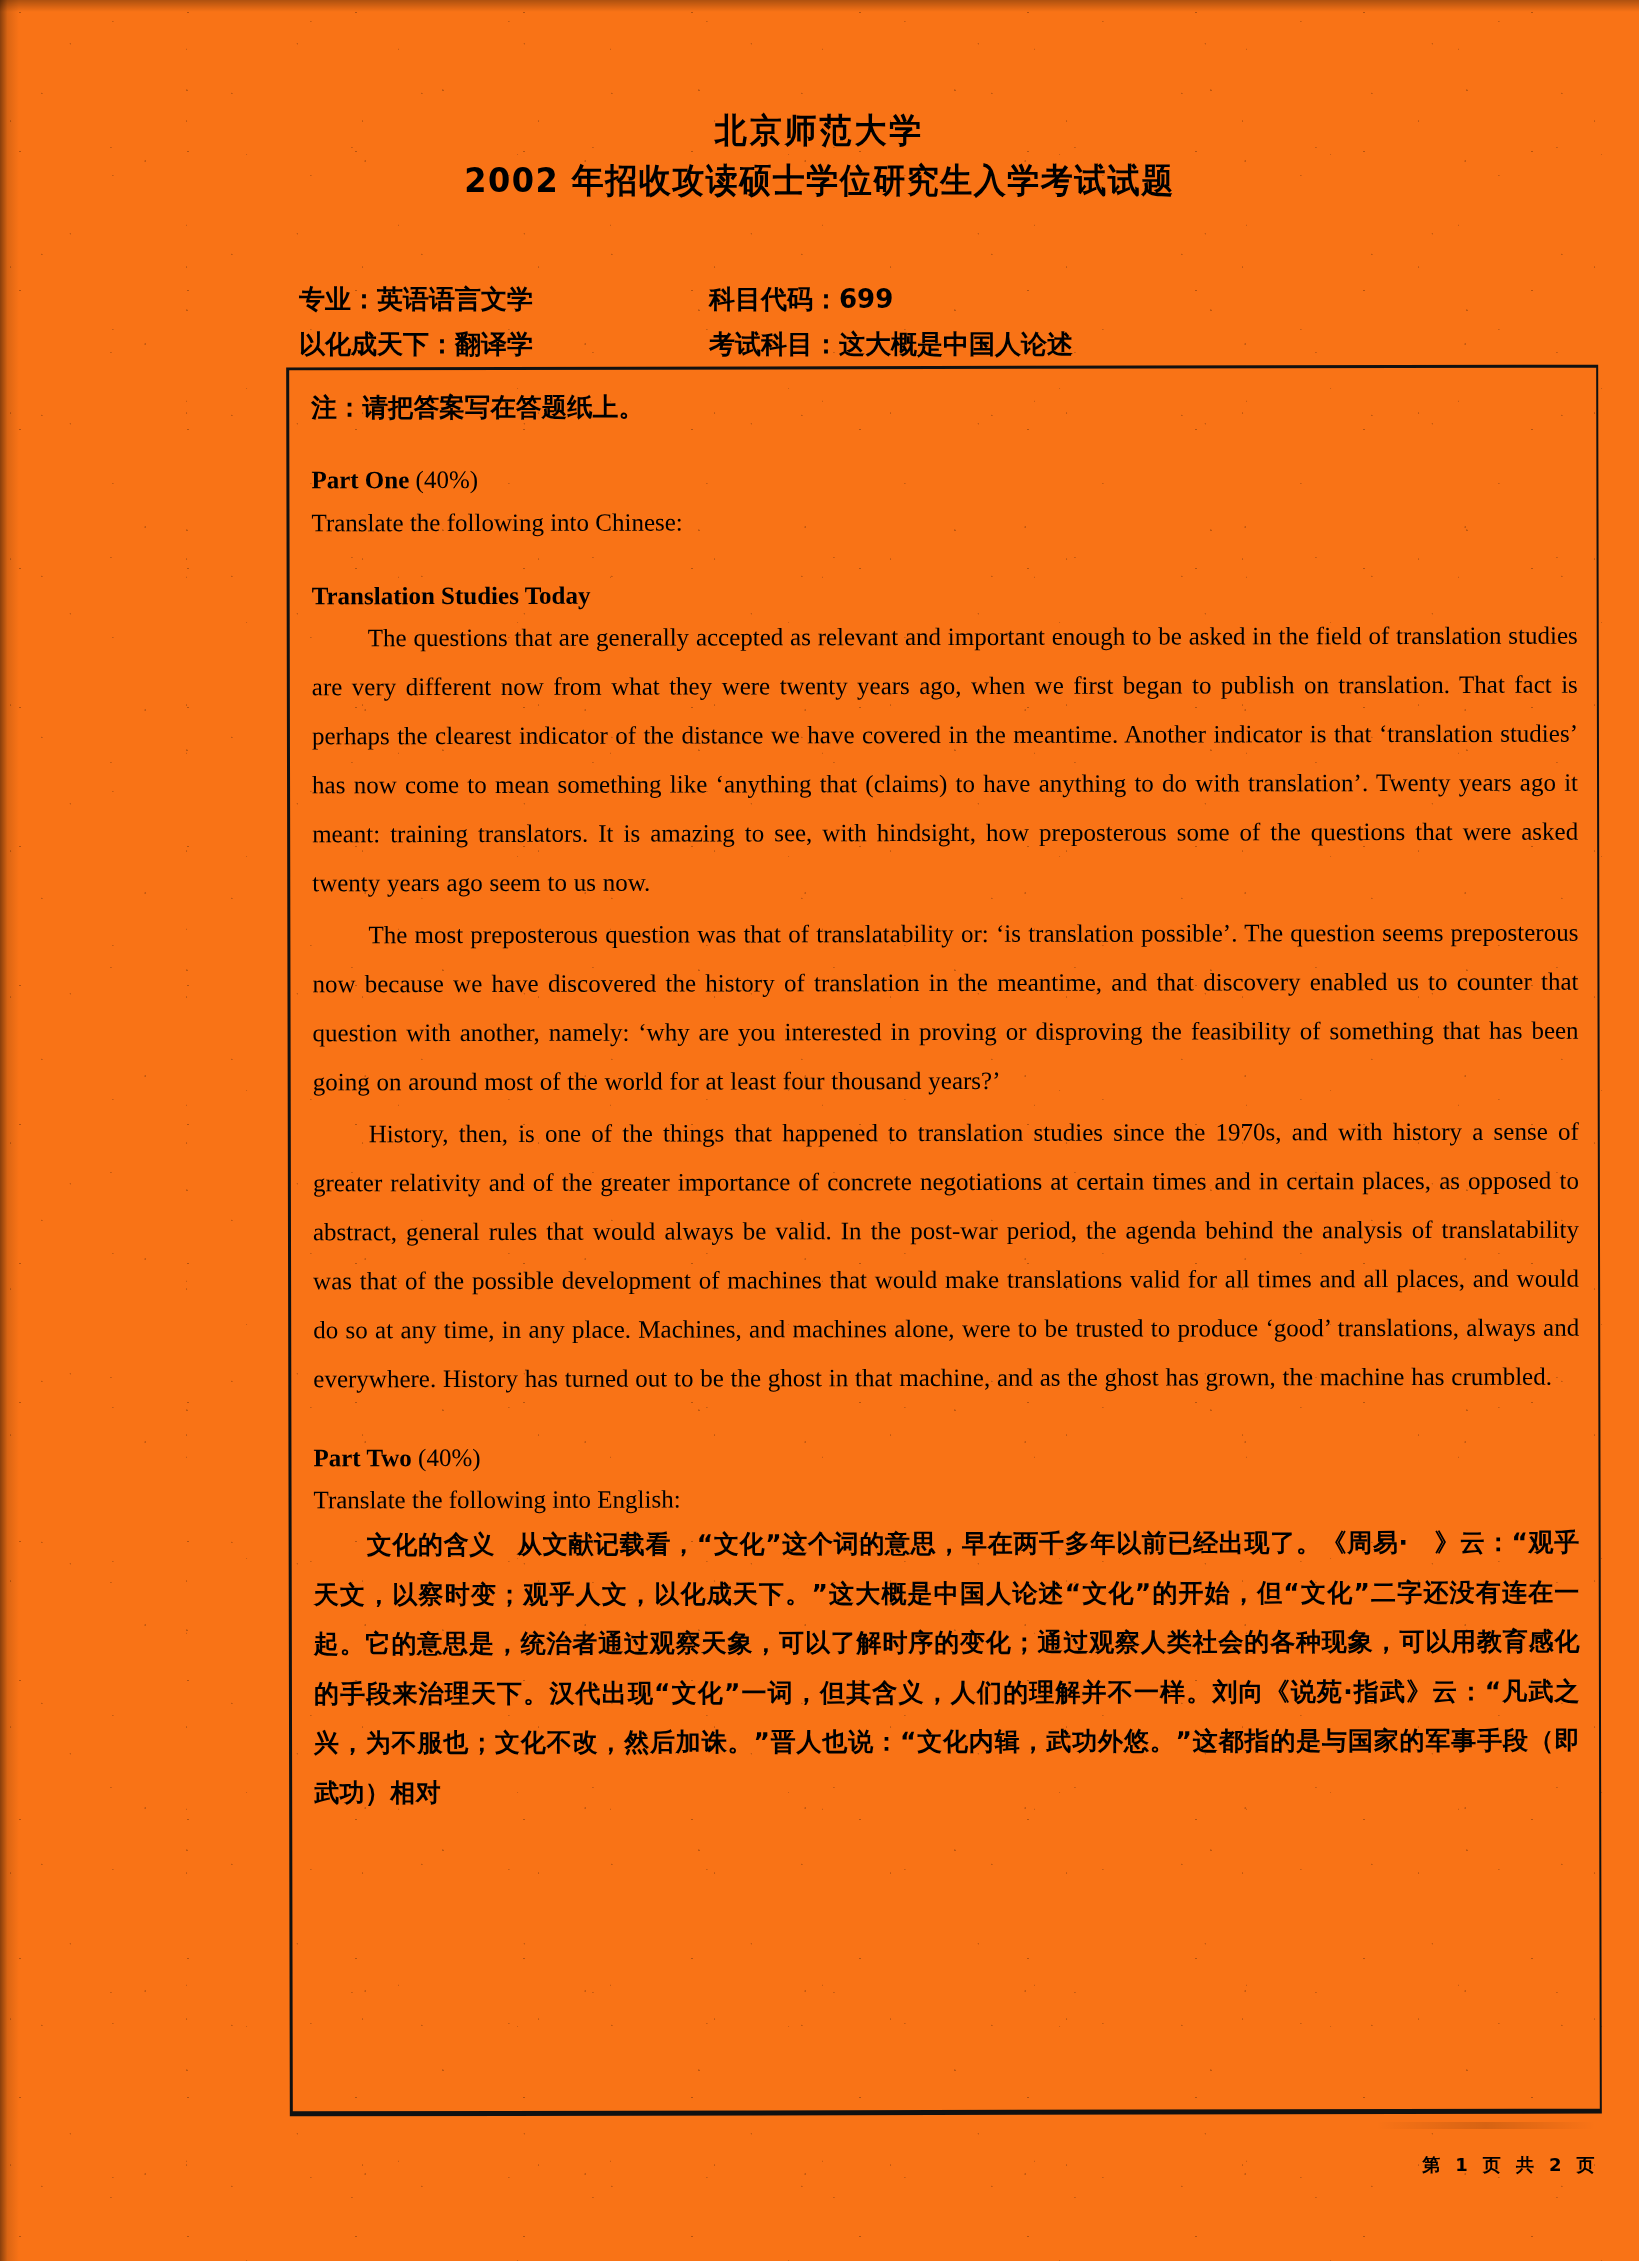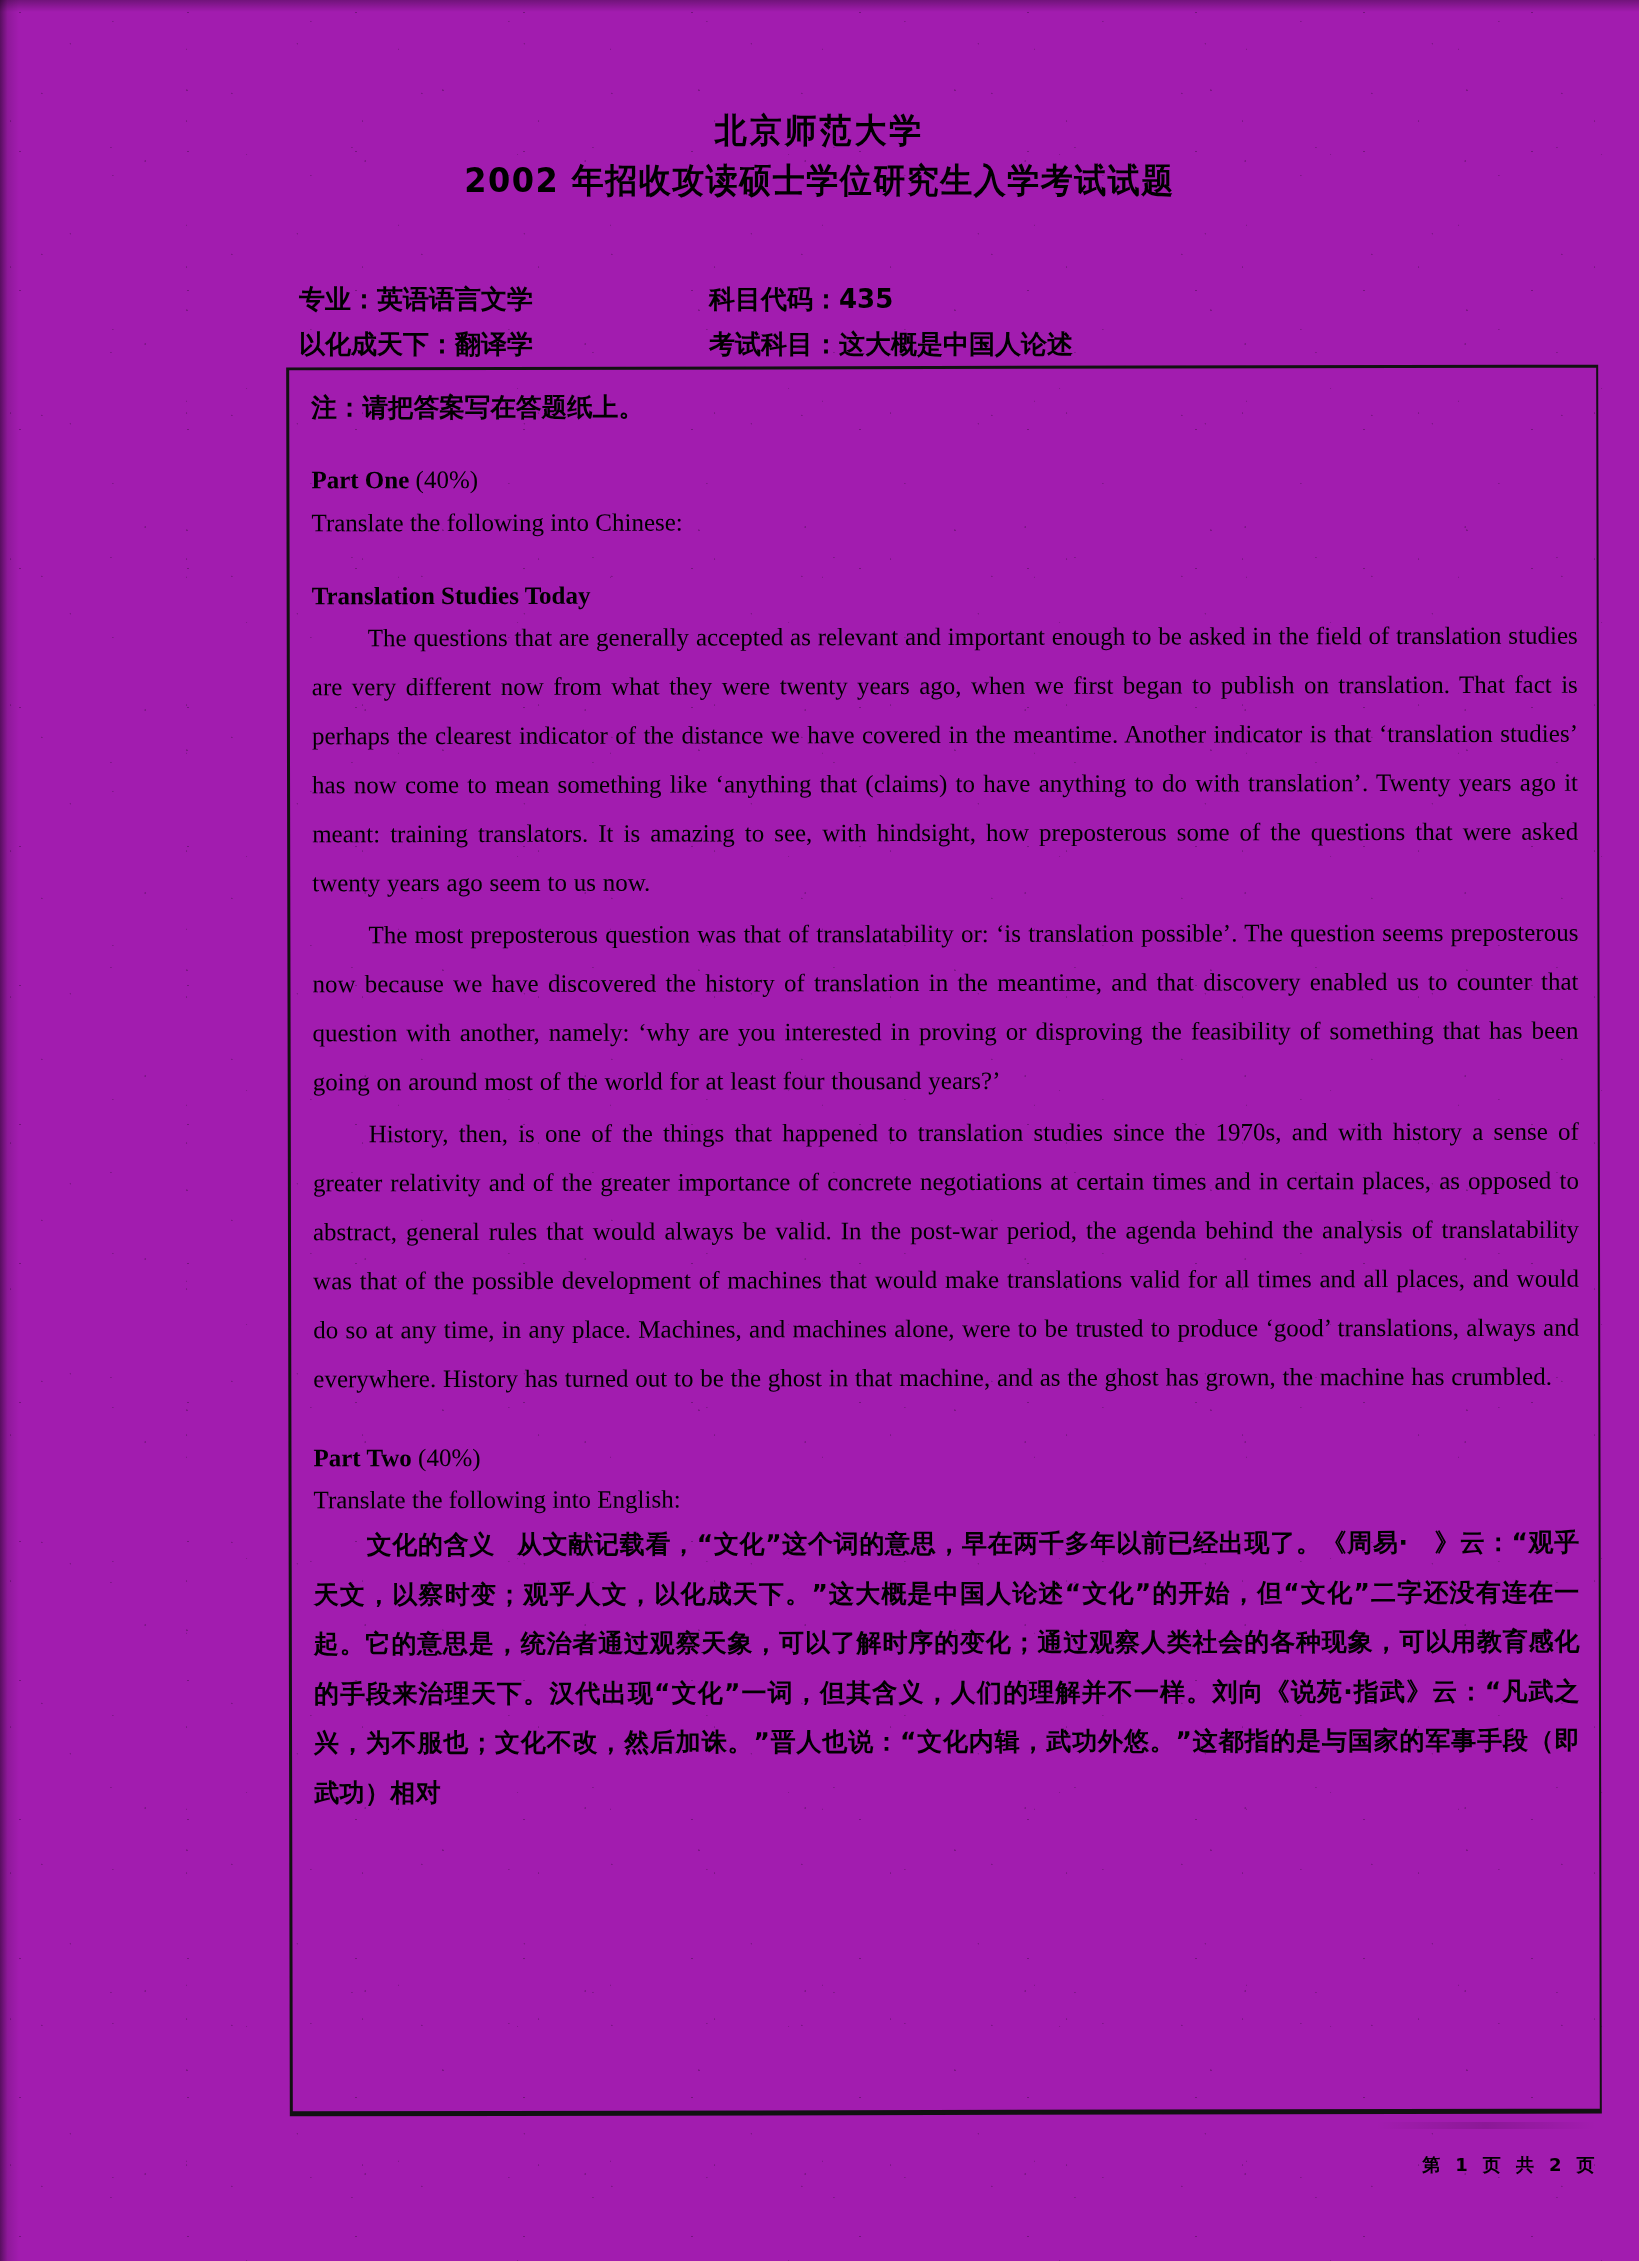--- a/index.html
+++ b/index.html
@@ -13,21 +13,21 @@
     position: relative;
     overflow: hidden;
     font-family: "Liberation Serif", "DejaVu Serif", serif;
     color: #000000;
   }
 
   
   #scan-page {
     position: absolute;
     inset: 0;
-    background: #a21caf;
+    background: #f97316;
   }
 
   
   #scan-noise {
     position: absolute;
     inset: 0;
     pointer-events: none;
     opacity: .50;
     background-image:
       radial-gradient(circle at 12% 9%,  rgba(0,0,0,.55) 0.7px, transparent 1px),
@@ -199,21 +199,21 @@
   <div id="left-edge-smudge"></div>
 
   <div id="doc-header">
     <div class="univ-name">北京师范大学</div>
     <div class="exam-title">2002 年招收攻读硕士学位研究生入学考试试题</div>
   </div>
 
   <div id="meta-block">
     <div class="meta-row">
       <div class="meta-left">专业：英语语言文学</div>
-      <div class="meta-right">科目代码：435</div>
+      <div class="meta-right">科目代码：699</div>
     </div>
     <div class="meta-row">
       <div class="meta-left">以化成天下：翻译学</div>
       <div class="meta-right">考试科目：这大概是中国人论述</div>
     </div>
   </div>
 
   <div id="question-box">
 
     <div class="note-line">注：请把答案写在答题纸上。</div>

